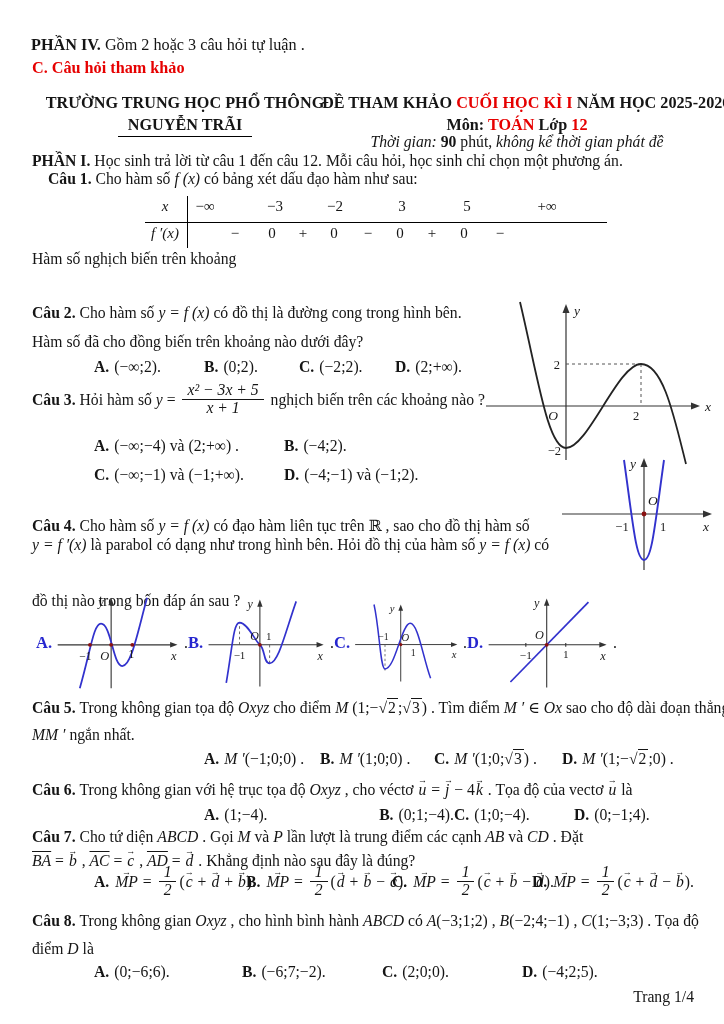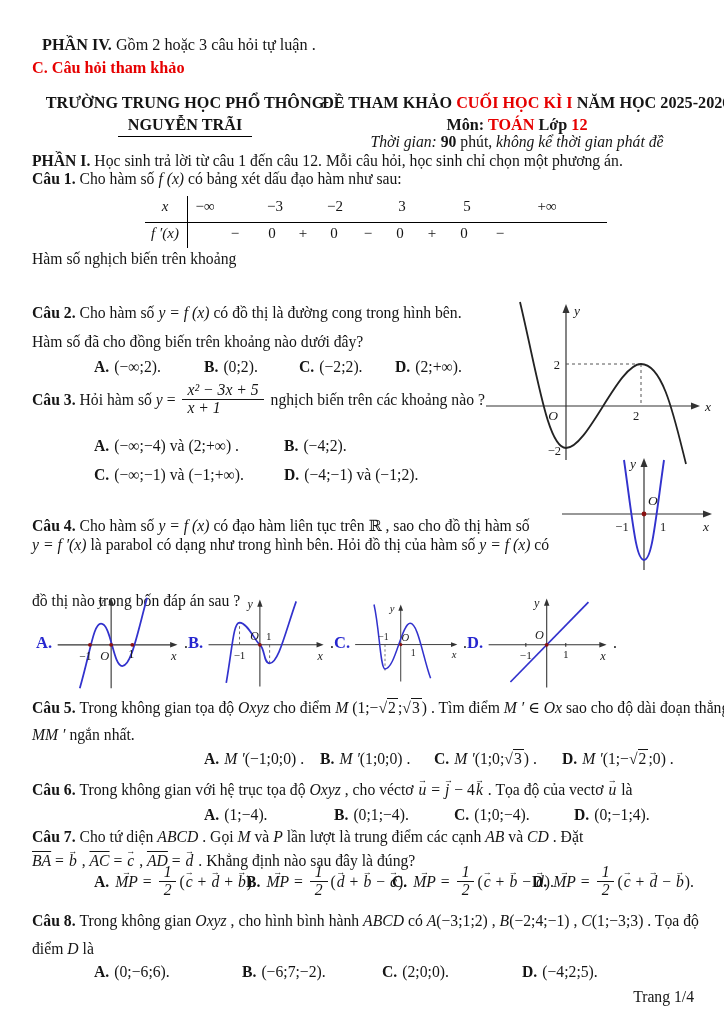--- a/index.html
+++ b/index.html
@@ -10,36 +10,36 @@
   .sb{font-weight:bold;}
   .mi{font-style:italic;}
   .red{color:#e60000;}
   .ovl{text-decoration:overline;font-style:italic;}
   .vec{position:relative;font-style:italic;padding:0 1px;display:inline-block;}
   .vec::after{content:"\2192";position:absolute;left:0;right:0;top:-0.70em;font-size:0.58em;
               text-align:center;font-style:normal;}
   .sqrt{white-space:nowrap;}
   .sqrt .rg{font-style:normal;}
   .sqrt .rad{border-top:1.2px solid #151515;padding:0 2px 0 1px;}
-  .frac{display:inline-block;vertical-align:middle;text-align:left;line-height:1.08;
+  .frac{display:inline-block;vertical-align:middle;text-align:center;line-height:1.08;
         font-style:italic;margin:0 3px;transform:translateY(-2px);}
   .frac .fn{display:block;padding:0 5px;border-bottom:1.3px solid #151515;}
   .frac .fd{display:block;padding:0 5px;}
 
-  #l-part4{top:36px;left:42px;font-size:16.2px;}
+  #l-part4{top:36px;left:31px;font-size:16.2px;}
   #l-ref{top:59px;left:32px;font-size:16.2px;color:#e60000;font-weight:bold;}
   #l-school1{top:94px;left:32px;width:306px;font-size:16.2px;}
   #l-school2{top:116px;left:32px;width:306px;font-size:16.2px;}
   .underl{border-bottom:1.6px solid #000;padding:0 10px 1px;font-weight:bold;display:inline-block;}
   #l-title{top:94px;left:322px;width:390px;font-size:16.2px;}
   #l-subject{top:116px;left:322px;width:390px;font-size:16.2px;}
   #l-time{top:133px;left:322px;width:390px;}
   #l-p1{top:152px;left:32px;}
 
-  #q1s{top:170px;left:32px;}
+  #q1s{top:170px;left:48px;}
   #q1t{position:absolute;top:196px;left:145px;width:462px;height:52px;font-size:15px;}
   #q1t .tc{position:absolute;transform:translateX(-50%);}
   #q1t .tl-v{position:absolute;left:42px;top:0;bottom:0;border-left:1.3px solid #000;}
   #q1t .tl-h{position:absolute;left:0;right:0;top:26px;border-top:1.3px solid #000;}
   #q1sub{top:250px;left:32px;}
   #q2l1{top:304px;left:32px;}
   #q2l2{top:333px;left:32px;}
   #q3s{top:384px;left:32px;}
   #q4l1{top:516px;left:32px;}
   #q4l2{top:536px;left:32px;}
@@ -54,21 +54,21 @@
   #footer{top:988px;right:30px;}
 
   .orow{position:absolute;left:32px;right:4px;display:flex;white-space:nowrap;}
   .orow .opt{flex:none;}
   .ol{font-weight:bold;margin-right:5px;}
   #q1o{top:272px;padding-left:62px;} #q1o .opt:nth-child(1){width:148px;} #q1o .opt:nth-child(2){width:140px;} #q1o .opt:nth-child(3){width:140px;}
   #q2o{top:358px;padding-left:62px;} #q2o .opt:nth-child(1){width:110px;} #q2o .opt:nth-child(2){width:95px;}  #q2o .opt:nth-child(3){width:96px;}
   #q3o1{top:437px;padding-left:62px;} #q3o1 .opt:nth-child(1){width:190px;}
   #q3o2{top:466px;padding-left:62px;} #q3o2 .opt:nth-child(1){width:190px;}
   #q5o{top:750px;padding-left:172px;align-items:flex-end;} #q5o .opt:nth-child(1){width:116px;} #q5o .opt:nth-child(2){width:114px;} #q5o .opt:nth-child(3){width:128px;}
-  #q6o{top:806px;padding-left:172px;} #q6o .opt:nth-child(1){width:130px;} #q6o .opt:nth-child(2){width:120px;} #q6o .opt:nth-child(3){width:120px;}
+  #q6o{top:806px;padding-left:172px;} #q6o .opt:nth-child(1){width:130px;} #q6o .opt:nth-child(2){width:120px;text-align:right;} #q6o .opt:nth-child(3){width:120px;}
   #q7o{top:866px;padding-left:62px;}  #q7o .opt:nth-child(1){width:152px;} #q7o .opt:nth-child(2){width:146px;} #q7o .opt:nth-child(3){width:140px;font-family:Liberation Serif, serif;}
   #q8o{top:963px;padding-left:62px;}  #q8o .opt:nth-child(1){width:148px;} #q8o .opt:nth-child(2){width:140px;} #q8o .opt:nth-child(3){width:140px;}
 
   #g2{position:absolute;left:478px;top:298px;}
   #g4{position:absolute;left:556px;top:452px;}
   #gorow{position:absolute;top:590px;left:36px;display:flex;align-items:center;}
   .gcell{display:flex;align-items:center;flex:none;}
   .gc1{width:152px;} .gc2{width:146px;} .gc3{width:133px;} .gc4{width:150px;}
   .gl{color:#2626cf;font-weight:bold;font-size:16.5px;margin-right:2px;}
   .gp{margin-left:1px;}

